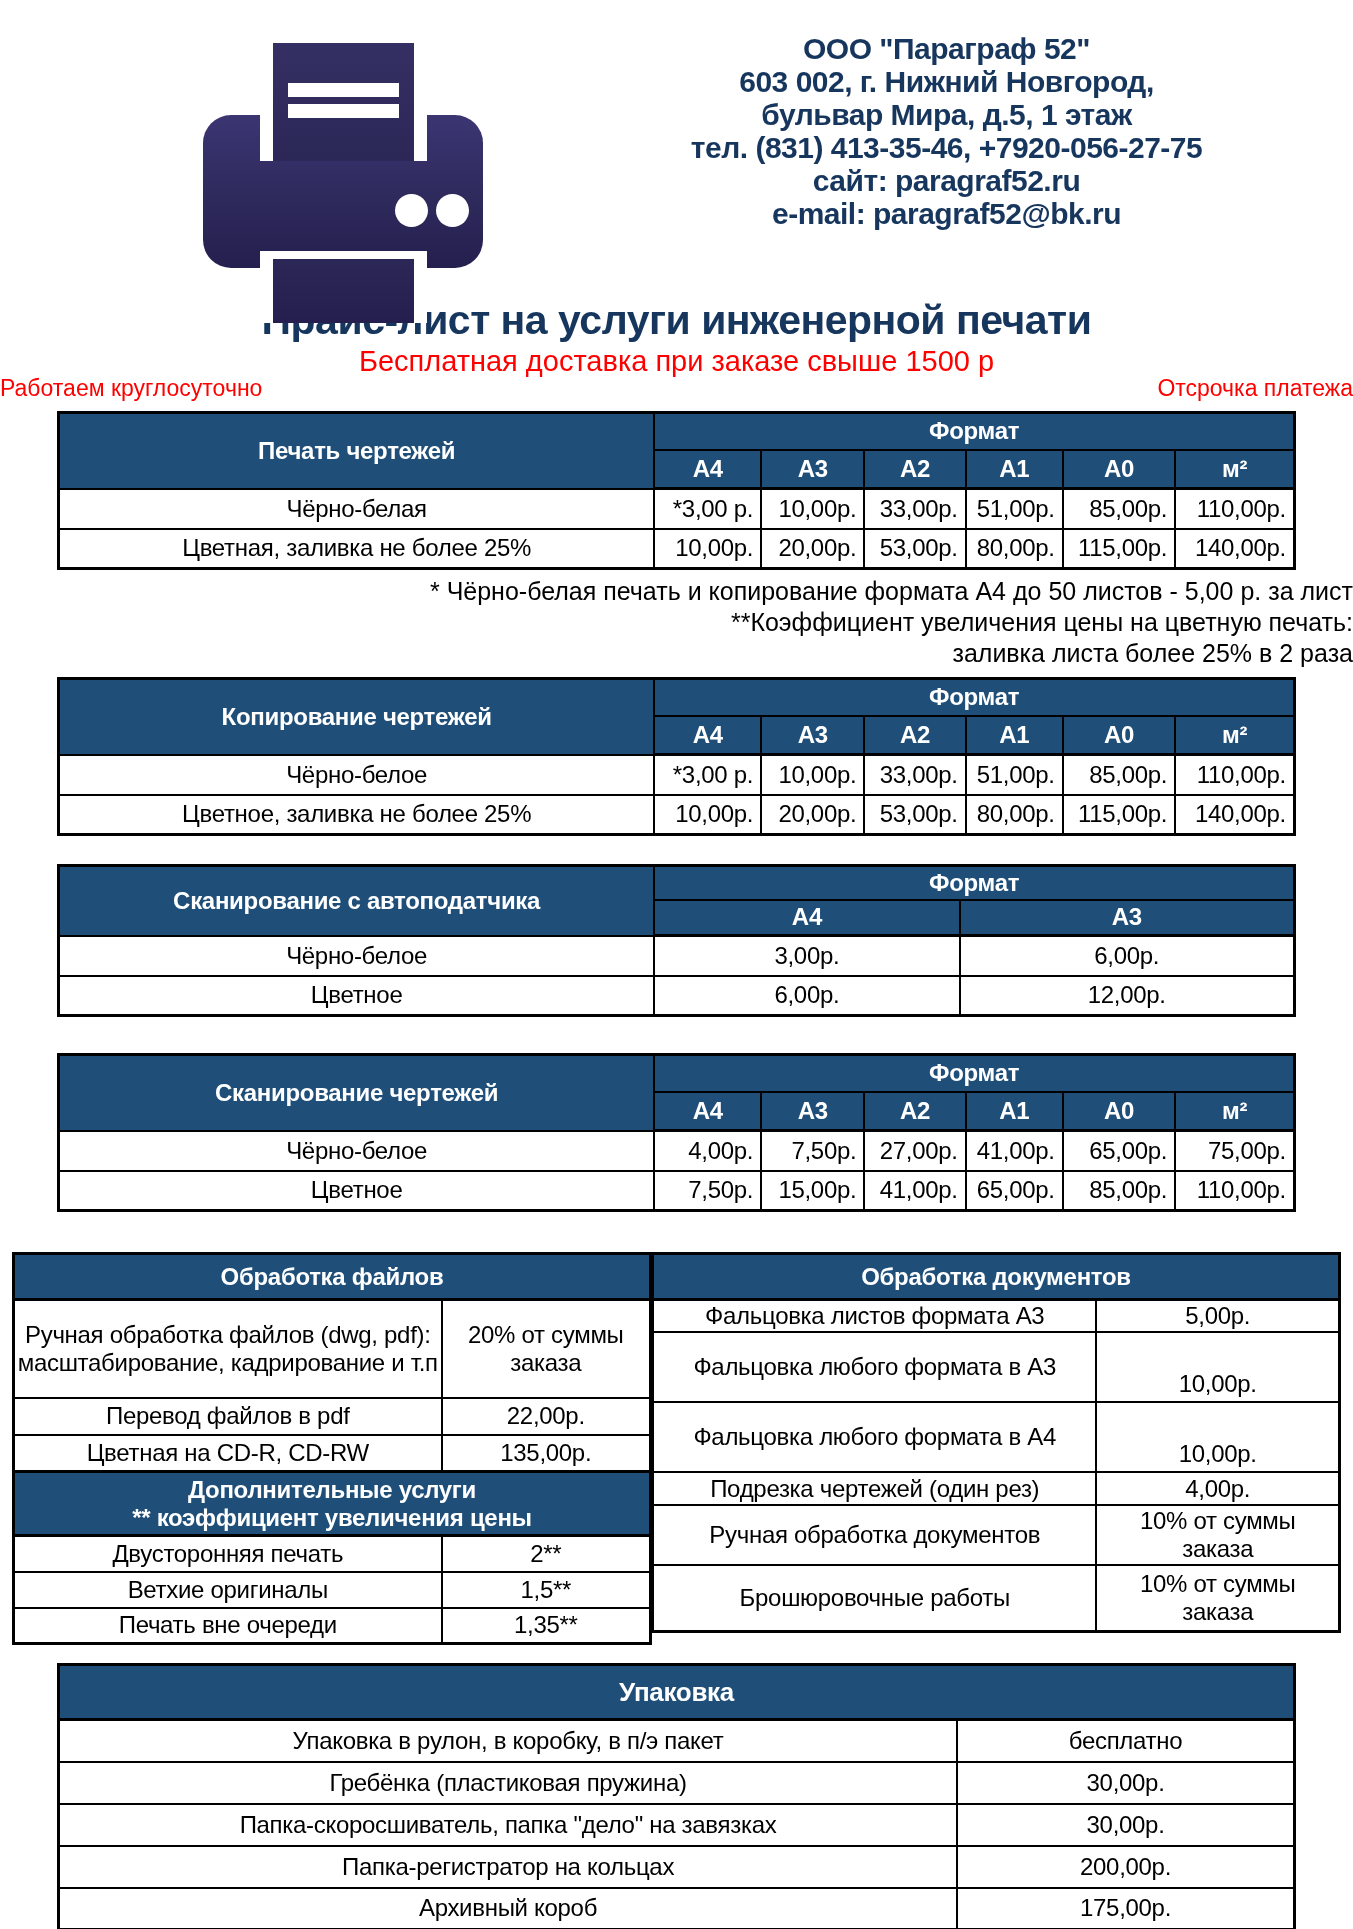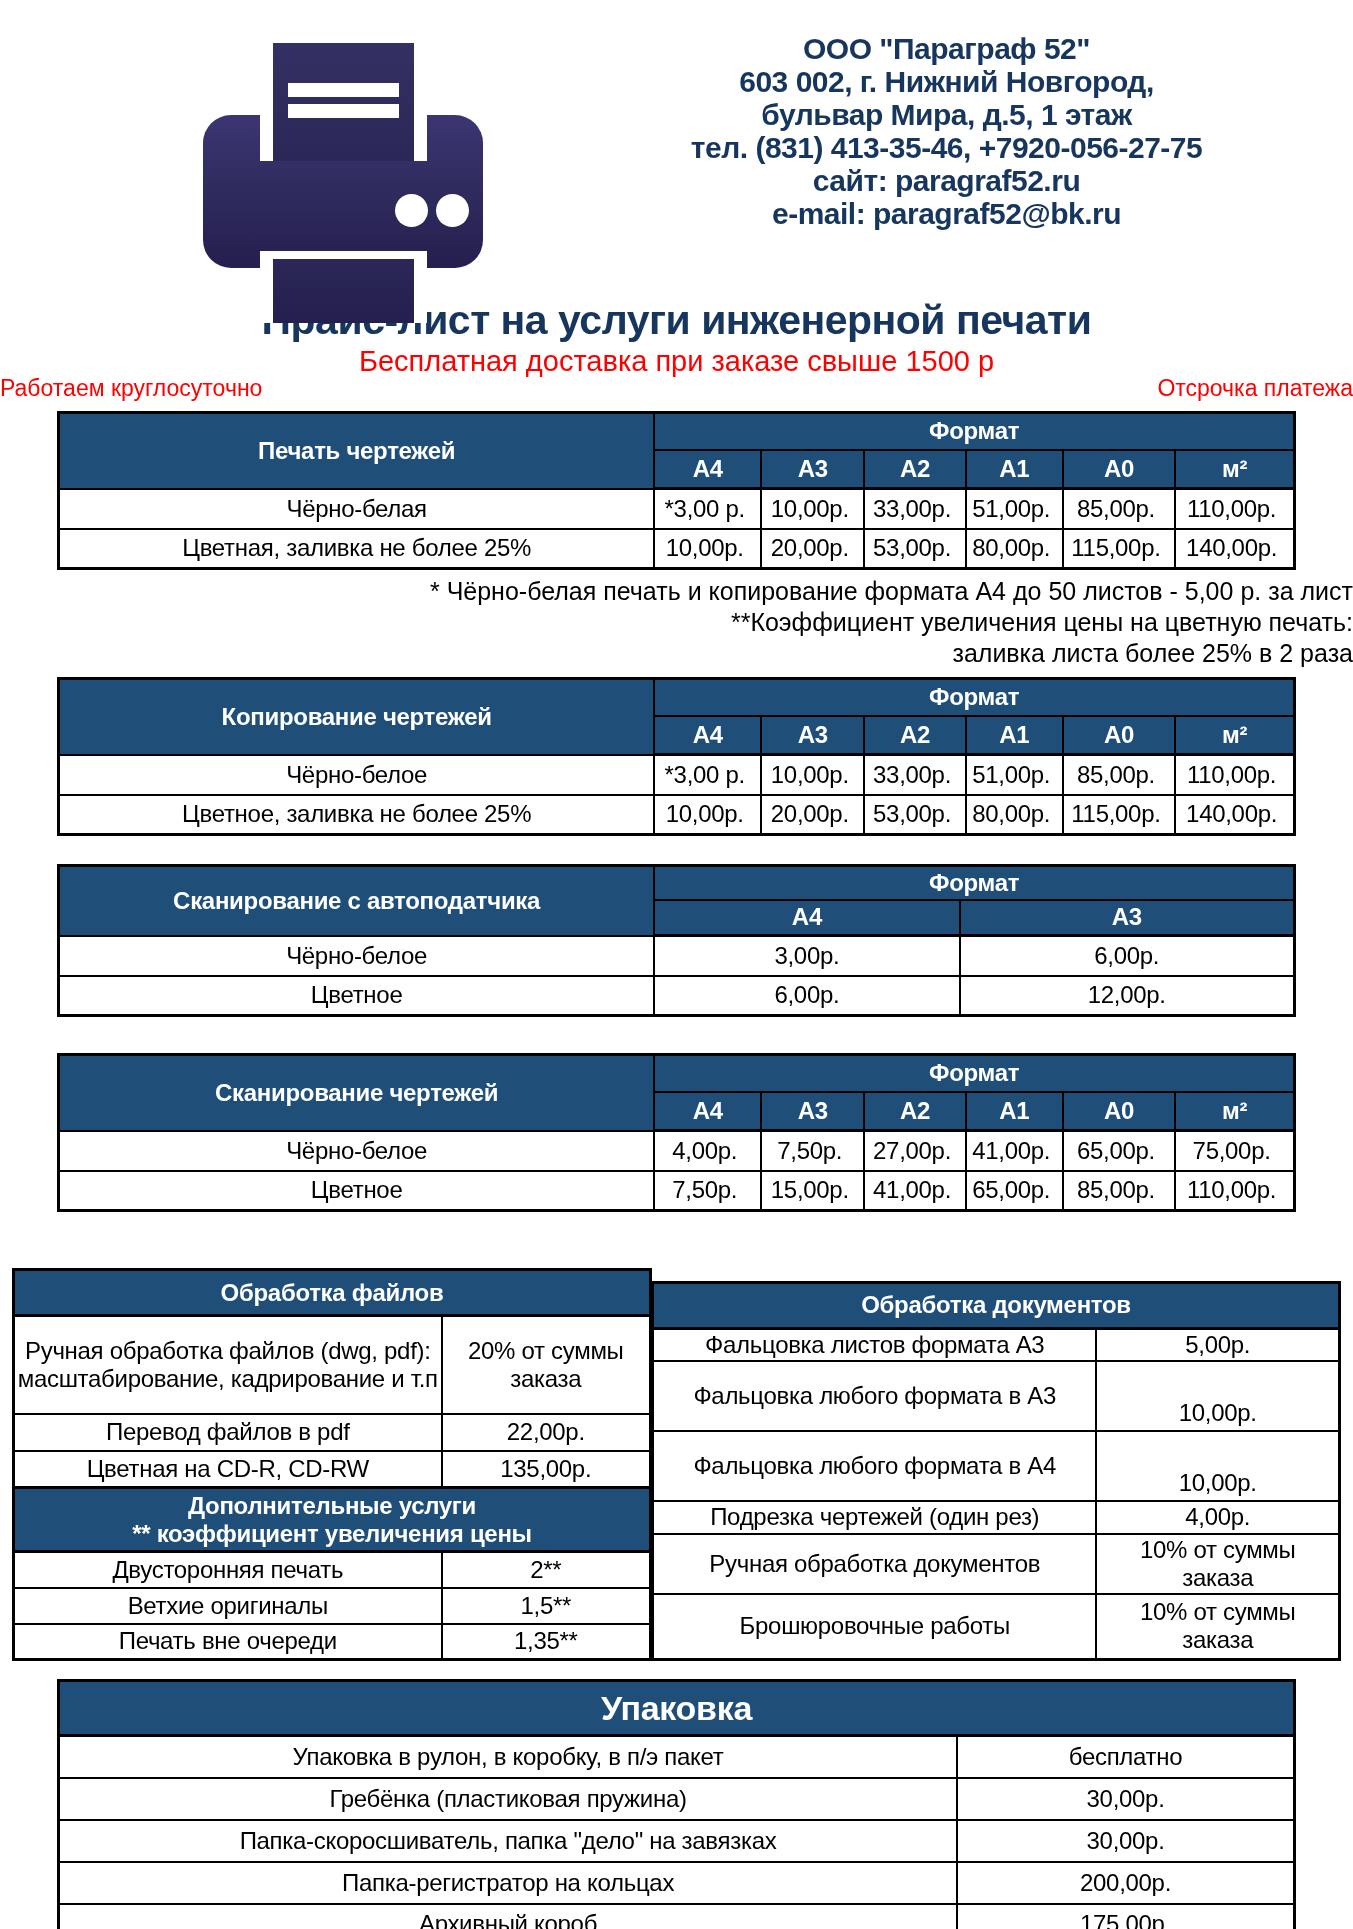--- a/index.html
+++ b/index.html
@@ -38,57 +38,57 @@
   .promo1{text-align:center;color:var(--promo-text,#ff0000);font-size:29px;line-height:27px;}
   .promo2{display:flex;justify-content:space-between;gap:85px;color:var(--promo-text,#ff0000);
           font-size:23px;line-height:27px;margin-bottom:9px;}
 
   
   table{border-collapse:collapse;table-layout:fixed;width:1239px;margin:0 auto;font-size:24px;letter-spacing:-0.3px;}
   td{border:2px solid var(--border,#000);overflow:hidden;vertical-align:middle;}
   table{border:3px solid var(--border,#000);}
   .navy{background:var(--header-bg,#1f4e79);color:#fff;font-weight:bold;text-align:center;}
   .lbl{text-align:center;}
-  .price{text-align:center;padding-right:7px;}
+  .price{text-align:right;padding-right:7px;}
   .center{text-align:center;}
 
   
   col.c-l{width:48.2%;}
   col.c-f1{width:8.65%;} col.c-f2{width:8.35%;} col.c-f3{width:8.2%;}
   col.c-f4{width:7.85%;} col.c-f5{width:9.1%;} col.c-f6{width:9.65%;}
   .r-fmt{height:37px;} .r-sub{height:39px;} .r-data{height:40px;}
   .r-sub td{border-bottom-width:3px;}
 
   
   col.c-a4{width:24.7%;} col.c-a3{width:27.1%;}
   .adf .r-fmt{height:34px;} .adf .r-sub{height:36px;}
 
   .notes{text-align:right;font-size:25px;line-height:31px;margin:6px 0;}
 
   .mt-t2{margin-top:8px;} .mt-t3{margin-top:28px;} .mt-t4{margin-top:36px;}
 
   
-  .bottom{display:flex;width:1329px;margin:56px auto 0;align-items:flex-end;}
+  .bottom{display:flex;width:1329px;margin:40px auto 0;align-items:flex-start;}
   .bottom table{margin:0;}
   table.sub-l{width:640px;}
   table.sub-r{width:689px;border-left-width:2px;}
   col.cl-n{width:67.2%;} col.cl-v{width:32.8%;}
   col.cr-n{width:64.6%;} col.cr-v{width:35.4%;}
   .r-head{height:46px;} .r-head td{border-bottom-width:3px;}
   .r-big{height:98px;} .r-sm{height:37px;} .r-xs{height:36px;}
   .r-head2{height:64px;} .r-head2 td{border-top-width:3px;border-bottom-width:3px;}
   .d-a{height:32px;} .d-b{height:70px;} .d-c{height:70px;}
   .d-d{height:33px;} .d-e{height:47px;} .d-f{height:66px;}
   .vbottom{vertical-align:bottom;padding-bottom:3px;}
   .narrow{max-width:170px;margin:0 auto;text-align:center;}
 
   
   .packing{margin-top:18px;}
   col.cp-n{width:72.7%;} col.cp-v{width:27.3%;}
-  .pk-head{height:55px;} .pk-head td{border-bottom-width:3px;font-size:34px;text-align:center;}
+  .pk-head{height:55px;} .pk-head td{border-bottom-width:3px;font-size:26px;text-align:center;}
   .pk-row{height:42px;}
 </style>
 </head>
 <body>
 
 <div class="page">
 
   <header class="hdr">
     <div class="printer-icon">
       <div class="p-body"></div>

